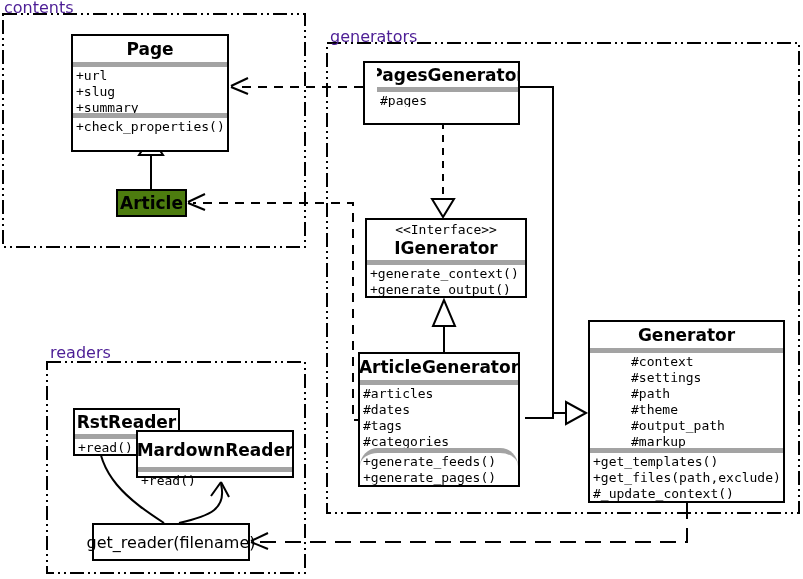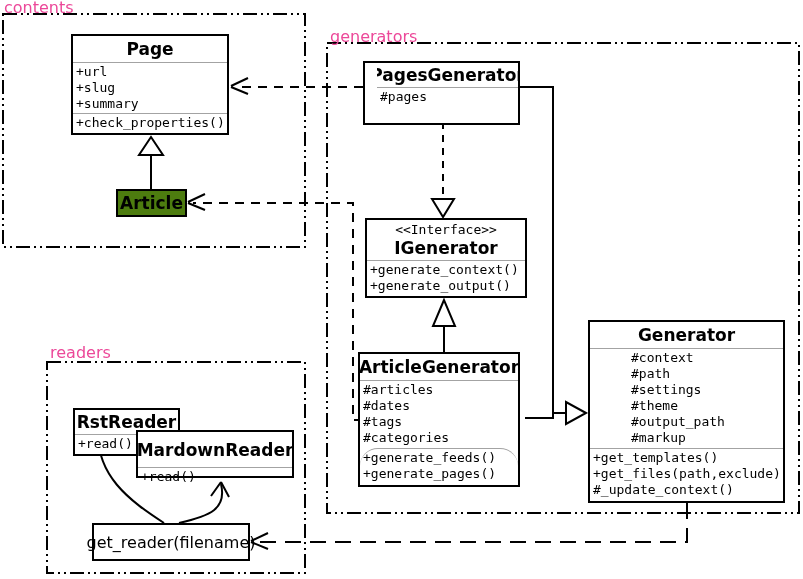--- a/index.html
+++ b/index.html
@@ -1,24 +1,24 @@
 <!DOCTYPE html>
 <html><head>
 <meta charset="utf-8">
 <style>
   html,body{margin:0;padding:0;background:#ffffff;}
   .stage{position:relative;width:803px;height:579px;background:#ffffff;overflow:hidden;
          font-family:"DejaVu Sans",sans-serif;color:#000;}
   .layer{position:absolute;left:0;top:0;}
-  .pkg-label{position:absolute;font:16px "DejaVu Sans",sans-serif;color:#ec4899;background:transparent;line-height:16px;}
+  .pkg-label{position:absolute;font:16px "DejaVu Sans",sans-serif;color:#4c1d95;background:transparent;line-height:16px;}
   .uml{position:absolute;background:#fff;border:2px solid #000;box-sizing:border-box;}
   .uml .title{font:bold 17px "DejaVu Sans",sans-serif;text-align:center;box-sizing:border-box;
               display:flex;align-items:center;justify-content:center;overflow:hidden;}
   .uml .stereo{font:13px "DejaVu Sans Mono",monospace;font-weight:normal;text-align:center;line-height:16px;}
-  .uml .comp{border-top:1px solid #a3a3a3;box-sizing:border-box;padding:1px 3px 0 3px;overflow:hidden;}
+  .uml .comp{border-top:5px solid #a3a3a3;box-sizing:border-box;padding:1px 3px 0 3px;overflow:hidden;}
   .uml .m{font:13px "DejaVu Sans Mono",monospace;line-height:16px;white-space:pre;}
   .plainbox{position:absolute;background:#fff;border:2px solid #000;box-sizing:border-box;
             display:flex;align-items:center;justify-content:center;font:16px "DejaVu Sans",sans-serif;}
   .titlebox{position:absolute;background:#4d7c0f;border:2px solid #000;box-sizing:border-box;
             display:flex;align-items:center;justify-content:center;font:bold 17px "DejaVu Sans",sans-serif;}
 </style>
 </head>
 <body>
 
 <div class="stage">
@@ -55,21 +55,21 @@
     <path d="M99 422 L90 438 M99 422 L107 437" stroke="#000" stroke-width="2" fill="none"></path>
 
     <path d="M179 523 C210 516, 227 509, 221 484" stroke="#000" stroke-width="2" fill="none"></path>
     <path d="M221 482 L211 496 M221 482 L229 497" stroke="#000" stroke-width="2" fill="none"></path>
   </svg>
 
   <div class="pkg-label" style="left:4px;top:0px;">contents</div>
   <div class="pkg-label" style="left:330px;top:29px;">generators</div>
   <div class="pkg-label" style="left:50px;top:345px;">readers</div>
 
-  <div class="uml" style="left:71px;top:34px;width:158px;height:101px;">
+  <div class="uml" style="left:71px;top:34px;width:158px;height:118px;">
     <div class="title" style="height:26px;">Page</div>
     <div class="comp" style="height:51px;">
       <div class="m">+url</div>
       <div class="m">+slug</div>
       <div class="m">+summary</div>
     </div>
     <div class="comp" style="height:22px;">
       <div class="m">+check_properties()</div>
     </div>
   </div>
@@ -107,22 +107,22 @@
     <div class="comp" style="height:37px;border-radius:18px;">
       <div class="m">+generate_feeds()</div>
       <div class="m">+generate_pages()</div>
     </div>
   </div>
 
   <div class="uml" style="left:588px;top:320px;width:197px;height:183px;">
     <div class="title" style="height:26px;">Generator</div>
     <div class="comp" style="height:100px;padding-left:41px;">
       <div class="m">#context</div>
+      <div class="m">#settings</div>
       <div class="m">#path</div>
-      <div class="m">#settings</div>
       <div class="m">#theme</div>
       <div class="m">#output_path</div>
       <div class="m">#markup</div>
     </div>
     <div class="comp" style="height:53px;">
       <div class="m">+get_templates()</div>
       <div class="m">+get_files(path,exclude)</div>
       <div class="m">#_update_context()</div>
     </div>
   </div>

